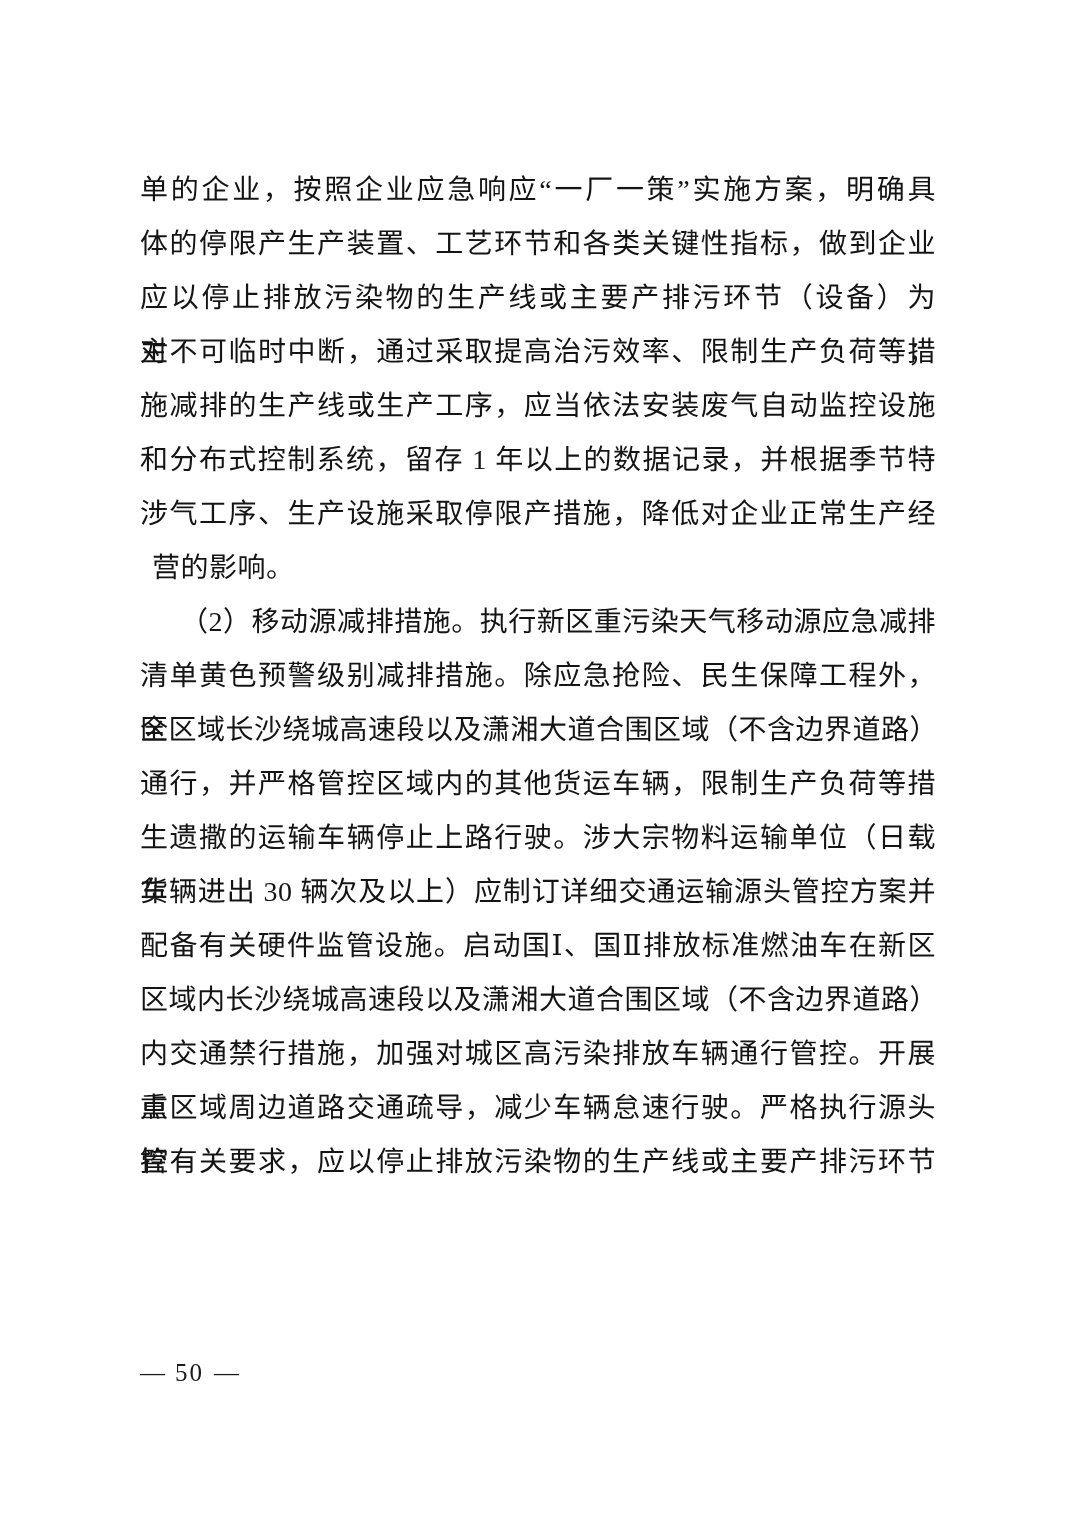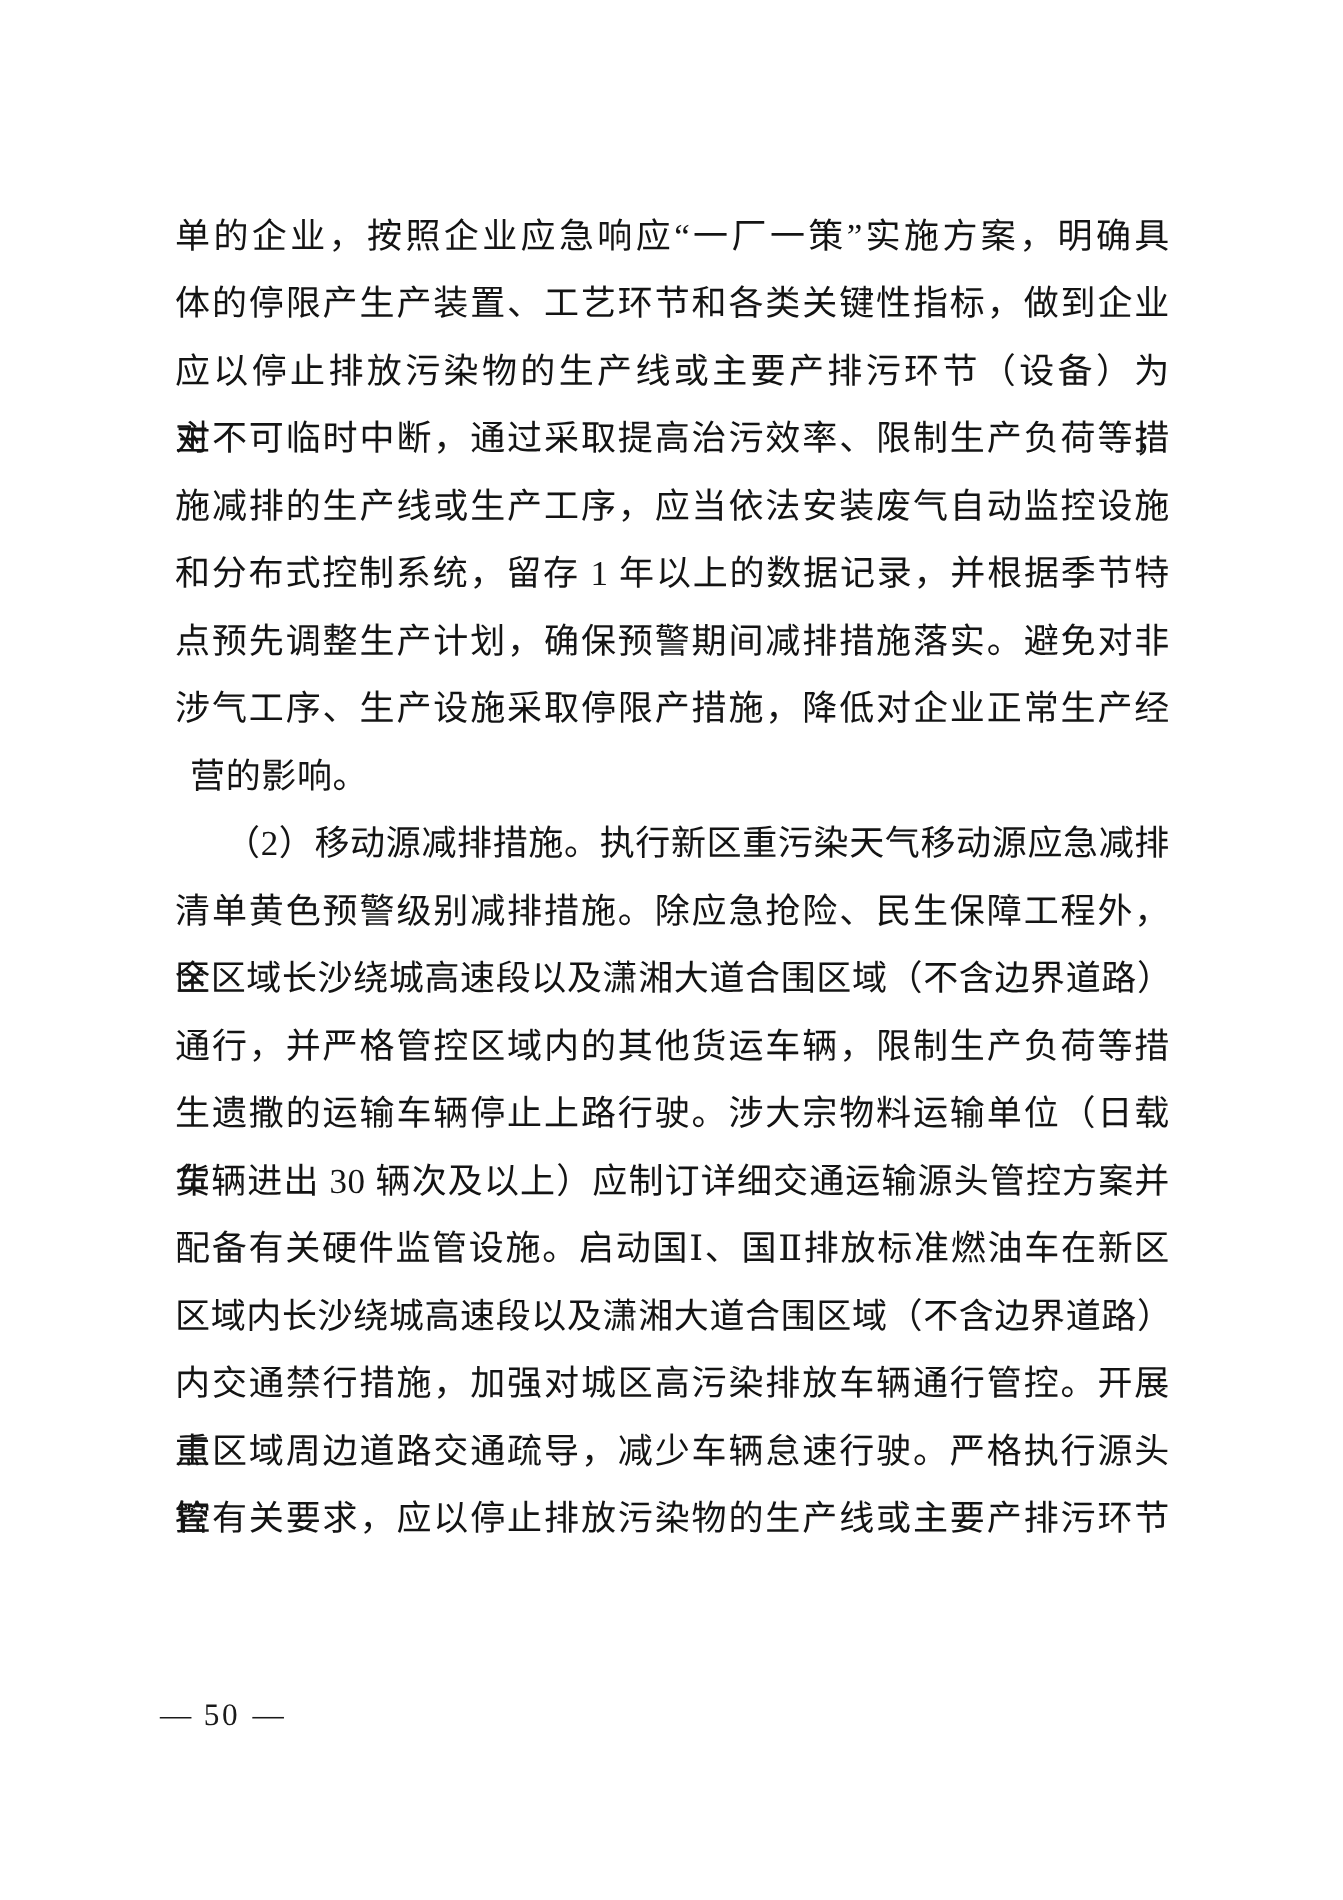--- a/index.html
+++ b/index.html
@@ -38,21 +38,21 @@
   .line.para-end {
     text-align-last: left;
     margin-left: 12px;
     -moz-text-align-last: left;
   }
   .line.para-start {
     text-indent: 40px;
   }
   .footer {
     position: absolute;
-    left: 128px;
+    left: 140px;
     top: 1358px;
     height: 30px;
     line-height: 30px;
     font-size: 25px;
     color: #1a1a1a;
   }
   .footer span { display: inline-block; }
   .footer .pn { margin: 0 10px; letter-spacing: 2px; }
 </style>
 </head>
@@ -62,21 +62,20 @@
 
   <div class="text-block">
 
     <div class="para">
       <div class="line">单的企业，按照企业应急响应“一厂一策”实施方案，明确具</div>
       <div class="line">体的停限产生产装置、工艺环节和各类关键性指标，做到企业</div>
       <div class="line">应以停止排放污染物的生产线或主要产排污环节（设备）为主；</div>
       <div class="line">对不可临时中断，通过采取提高治污效率、限制生产负荷等措</div>
       <div class="line">施减排的生产线或生产工序，应当依法安装废气自动监控设施</div>
       <div class="line">和分布式控制系统，留存 1 年以上的数据记录，并根据季节特</div>
-      <div class="line">点预先调整生产计划，确保预警期间减排措施落实。避免对非</div>
       <div class="line">涉气工序、生产设施采取停限产措施，降低对企业正常生产经</div>
       <div class="line para-end">营的影响。</div>
     </div>
 
     <div class="para">
       <div class="line para-start">（2）移动源减排措施。执行新区重污染天气移动源应急减排</div>
       <div class="line">清单黄色预警级别减排措施。除应急抢险、民生保障工程外，全</div>
       <div class="line">区区域长沙绕城高速段以及潇湘大道合围区域（不含边界道路）</div>
       <div class="line">通行，并严格管控区域内的其他货运车辆，限制生产负荷等措</div>
       <div class="line">生遗撒的运输车辆停止上路行驶。涉大宗物料运输单位（日载货</div>

